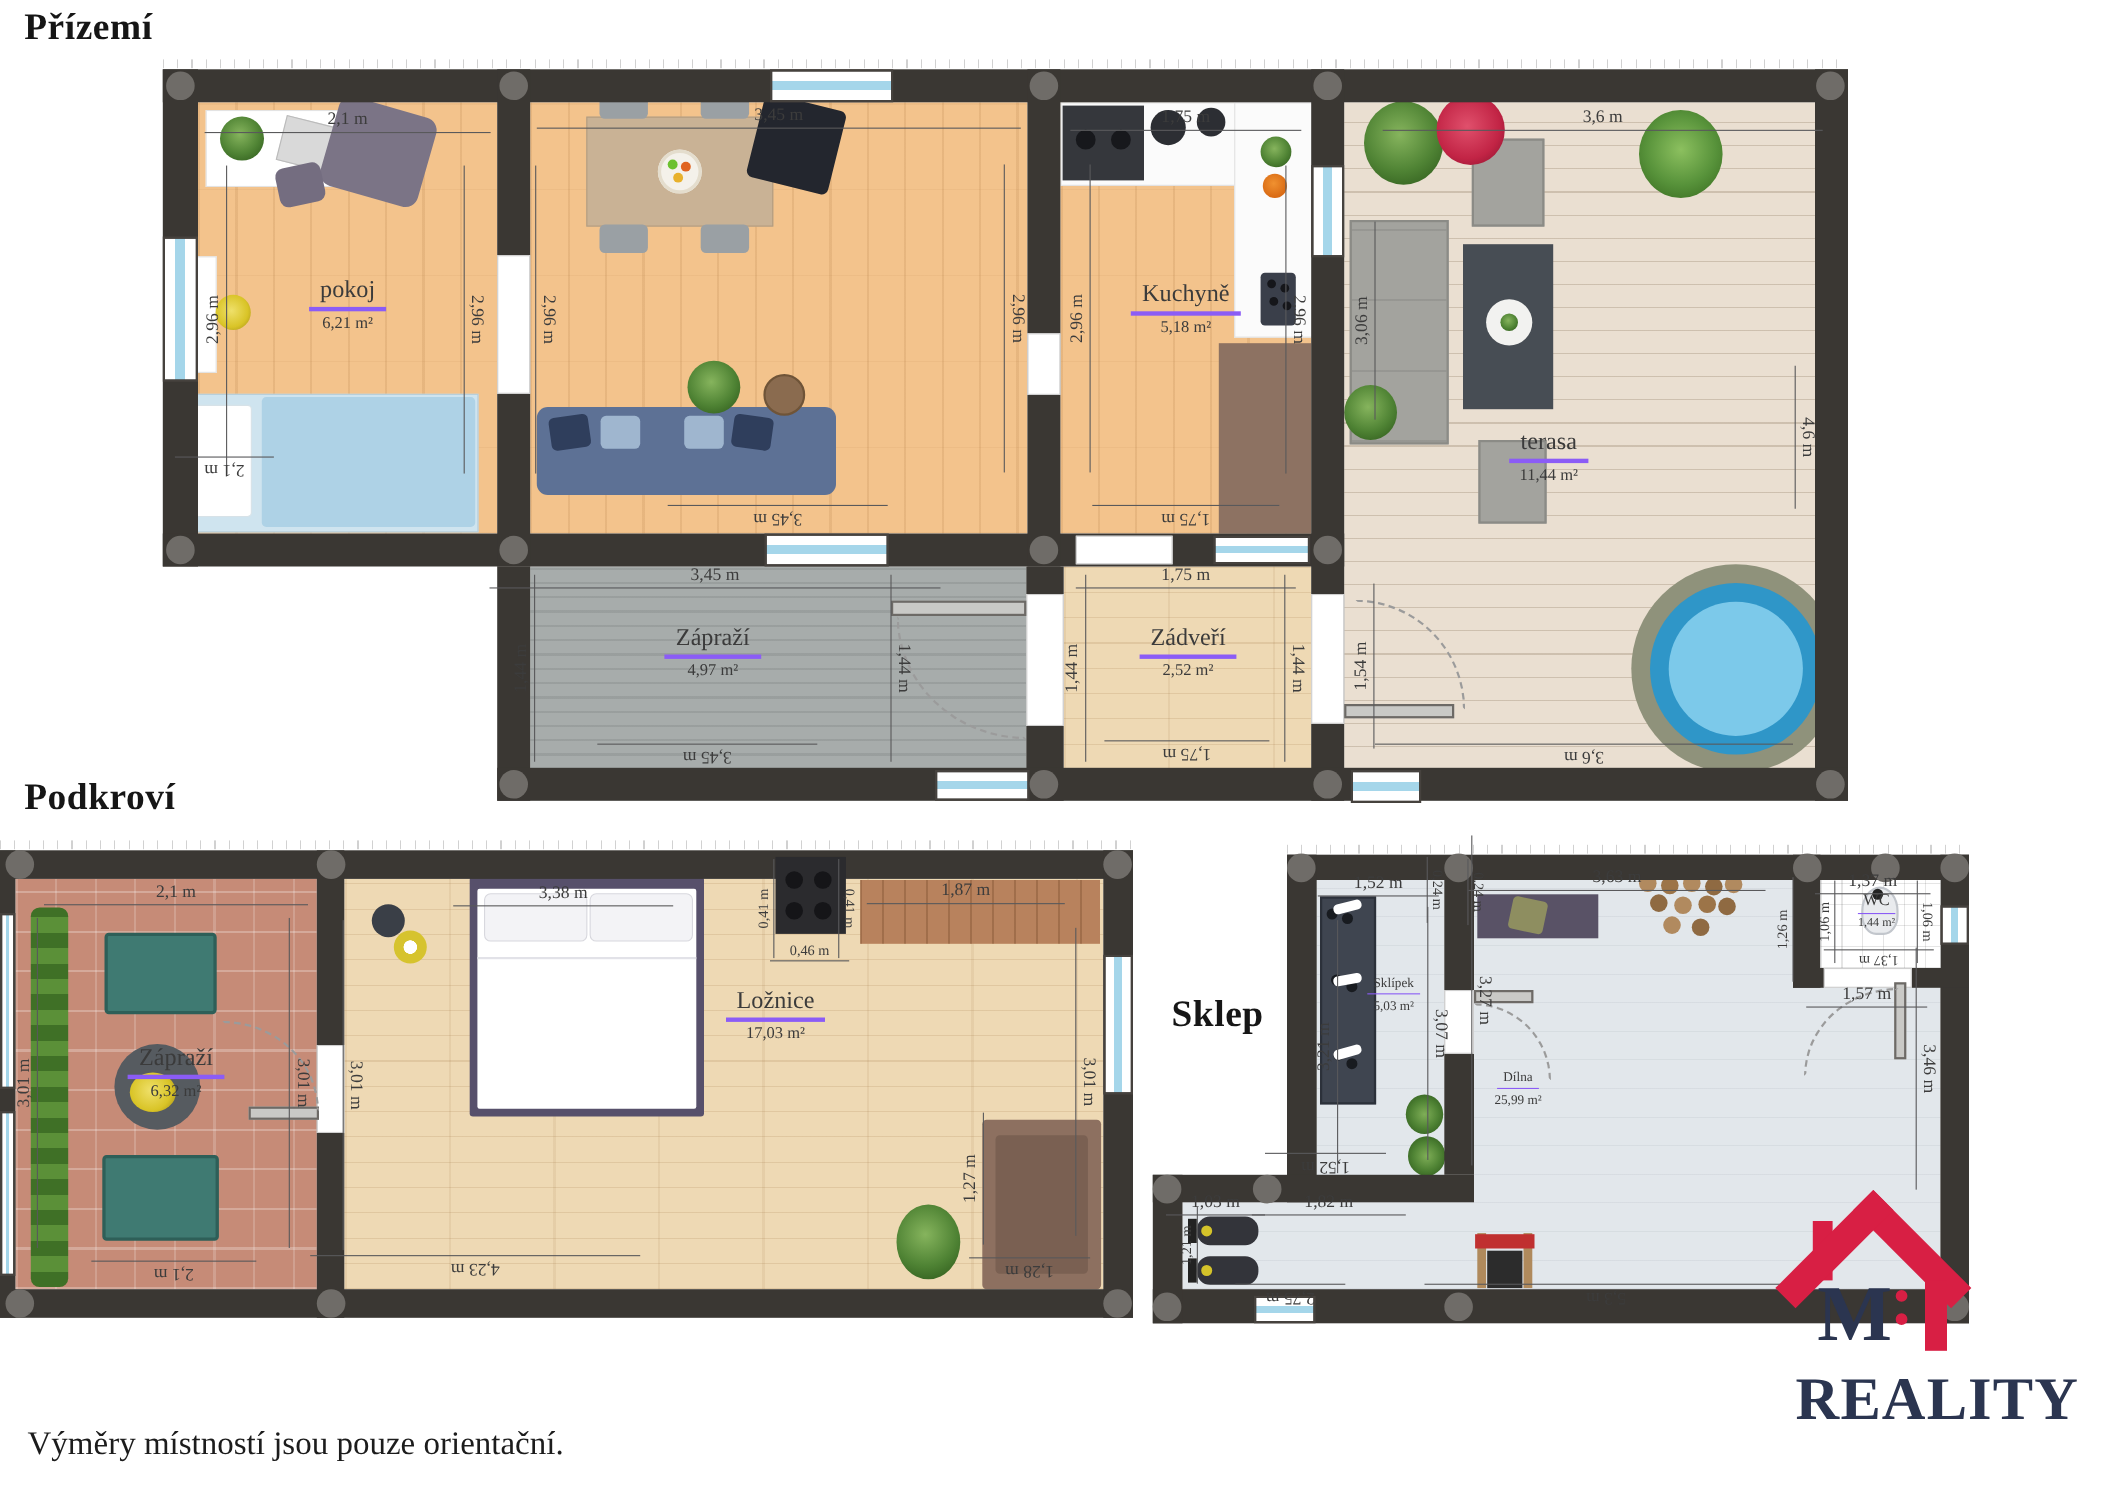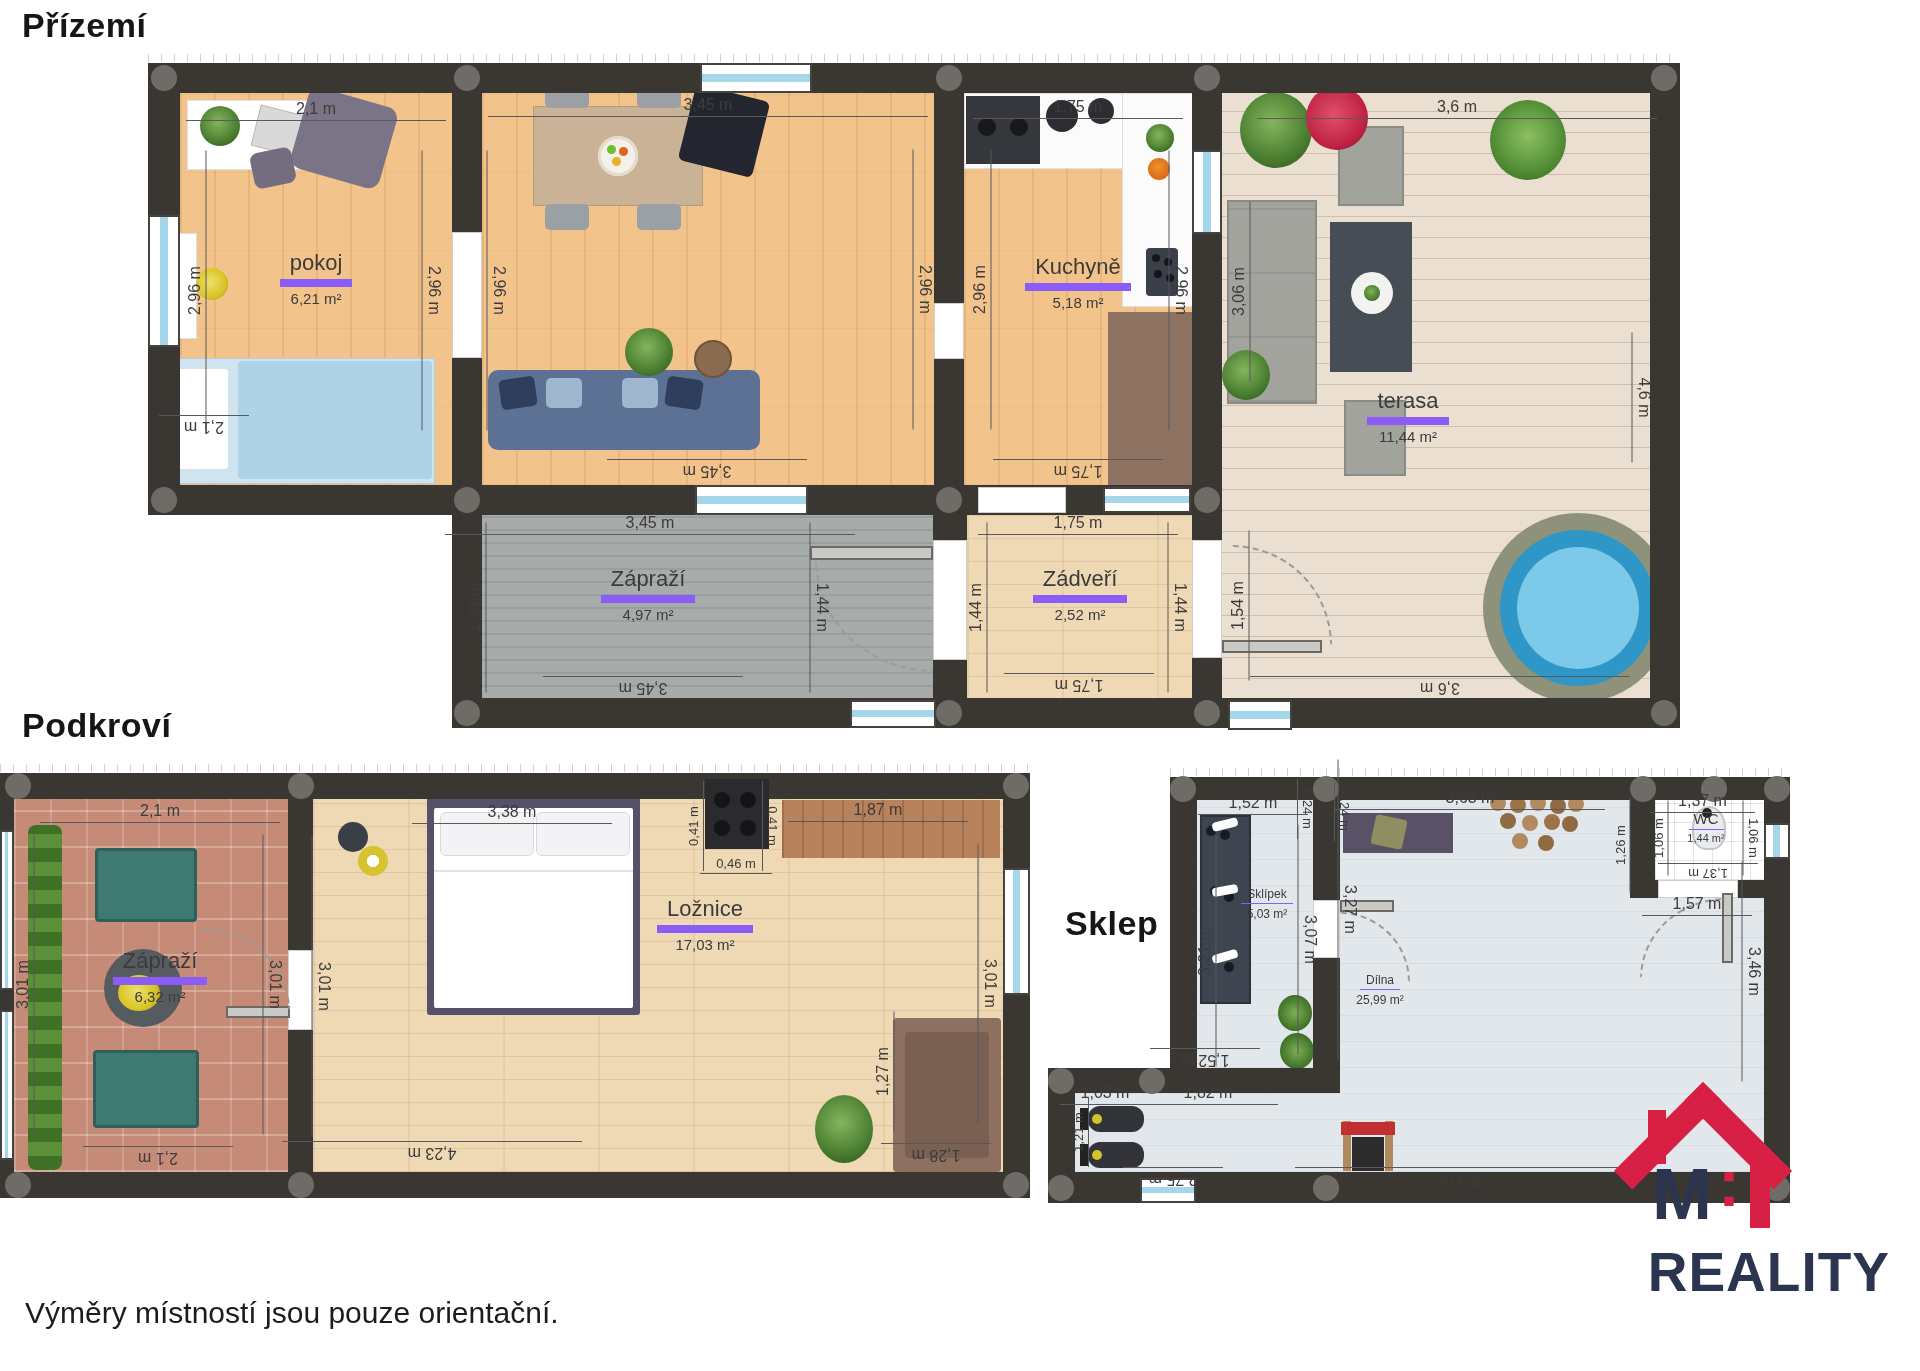--- a/index.html
+++ b/index.html
@@ -1,17 +1,17 @@
 <!DOCTYPE html>
 <html><head>
 <meta charset="utf-8">
 <style>
   html,body{margin:0;padding:0;background:#fff}
   #canvas{position:relative;width:1920px;height:1371px;background:#fff;overflow:hidden;
-    font-family:Liberation Sans, sans-serif;color:#333}
+    font-family:Liberation Serif, serif;color:#333}
   .abs{position:absolute}
   .title{position:absolute;font-weight:bold;font-size:34px;color:#161616;letter-spacing:.5px}
   .ticks{position:absolute;height:8px;background:repeating-linear-gradient(90deg,#c9c9c9 0 1px,transparent 1px 13px);opacity:.85}
   .wall{position:absolute;background:#3a3733}
   .post{position:absolute;width:26px;height:26px;border-radius:50%;background:#6f6c68}
   .wood{position:absolute;background:#f3c38c;background-image:repeating-linear-gradient(90deg,rgba(155,100,45,.14) 0 2px,transparent 2px 34px),repeating-linear-gradient(0deg,rgba(155,100,45,.07) 0 1px,transparent 1px 78px)}
   .wood2{position:absolute;background:#eed9b4;background-image:repeating-linear-gradient(0deg,rgba(150,105,55,.16) 0 1px,transparent 1px 23px),repeating-linear-gradient(90deg,rgba(150,105,55,.10) 0 2px,transparent 2px 95px)}
   .concrete{position:absolute;background:#a7acab;background-image:repeating-linear-gradient(0deg,rgba(55,60,60,.12) 0 2px,transparent 2px 13px)}
   .deck{position:absolute;background:#eadfd1;background-image:repeating-linear-gradient(0deg,rgba(140,120,95,.30) 0 1px,transparent 1px 21px)}
   .brick{position:absolute;background:#c68b77;background-image:repeating-linear-gradient(0deg,rgba(255,255,255,.26) 0 2px,transparent 2px 36px),repeating-linear-gradient(90deg,rgba(255,255,255,.18) 0 2px,transparent 2px 36px)}
@@ -20,21 +20,21 @@
   .win-h{position:absolute;background:linear-gradient(#fff 0 34%,#a5d6ea 34% 64%,#fff 64% 100%);border:2px solid #46423e;box-sizing:border-box}
   .win-v{position:absolute;background:linear-gradient(90deg,#fff 0 34%,#a5d6ea 34% 64%,#fff 64% 100%);border:2px solid #46423e;box-sizing:border-box}
   .door{position:absolute;background:#fff;border:1px solid #cfcfcf;box-sizing:border-box}
   .leaf{position:absolute;background:#c9c9c6;border:2px solid #6d6a66;box-sizing:border-box}
   .arc{position:absolute;border:2px dashed #9b9b9b;box-sizing:border-box}
   .f{position:absolute}
   .plant{position:absolute;border-radius:50%;background:radial-gradient(circle at 45% 40%,#86b45d,#4f8334 55%,#33601f 88%)}
   .flr{position:absolute;border-radius:50%;background:radial-gradient(circle at 45% 45%,#e0506c,#c22445 60%,#8f1430 92%)}
   .fly{position:absolute;border-radius:50%;background:radial-gradient(circle at 45% 45%,#efe06a,#d9c427 60%,#a8921a 92%)}
   .rl{position:absolute;text-align:center;color:#3b3b3b}
-  .rl .nm{display:inline-block;font-size:22px;padding:0 10px 3px;border-bottom:8px solid #8b5cf6}
+  .rl .nm{display:inline-block;font-size:22px;padding:0 10px 3px;border-bottom:4px solid #8b5cf6}
   .rl .ar{font-size:15px;margin-top:3px}
   .rl.sm .nm{font-size:12px;padding:0 6px 2px;border-bottom-width:1.5px}
   .rl.sm .ar{font-size:12px}
   .rl.xs .nm{font-size:15px;padding:0 5px 2px;border-bottom-width:1.5px}
   .rl.xs .ar{font-size:11px;margin-top:2px}
   .dim{position:absolute;font-size:16px;color:#3c3c3c;text-align:center;border-bottom:1px solid #59595b;padding-bottom:1px;height:19px;line-height:18px;white-space:nowrap}
   .dim.s{font-size:13px;height:16px;line-height:15px}
   .logo{position:absolute;left:1590px;top:1080px;width:300px;height:290px}
   .logo .l1{position:absolute;left:0;top:160px;width:300px;text-align:right;font-weight:bold;font-size:55px;color:#2b3550;letter-spacing:1px}
   .logo .l2{position:absolute;left:0;top:218px;width:300px;text-align:right;font-weight:bold;font-size:55px;color:#d81f44;letter-spacing:5px}

